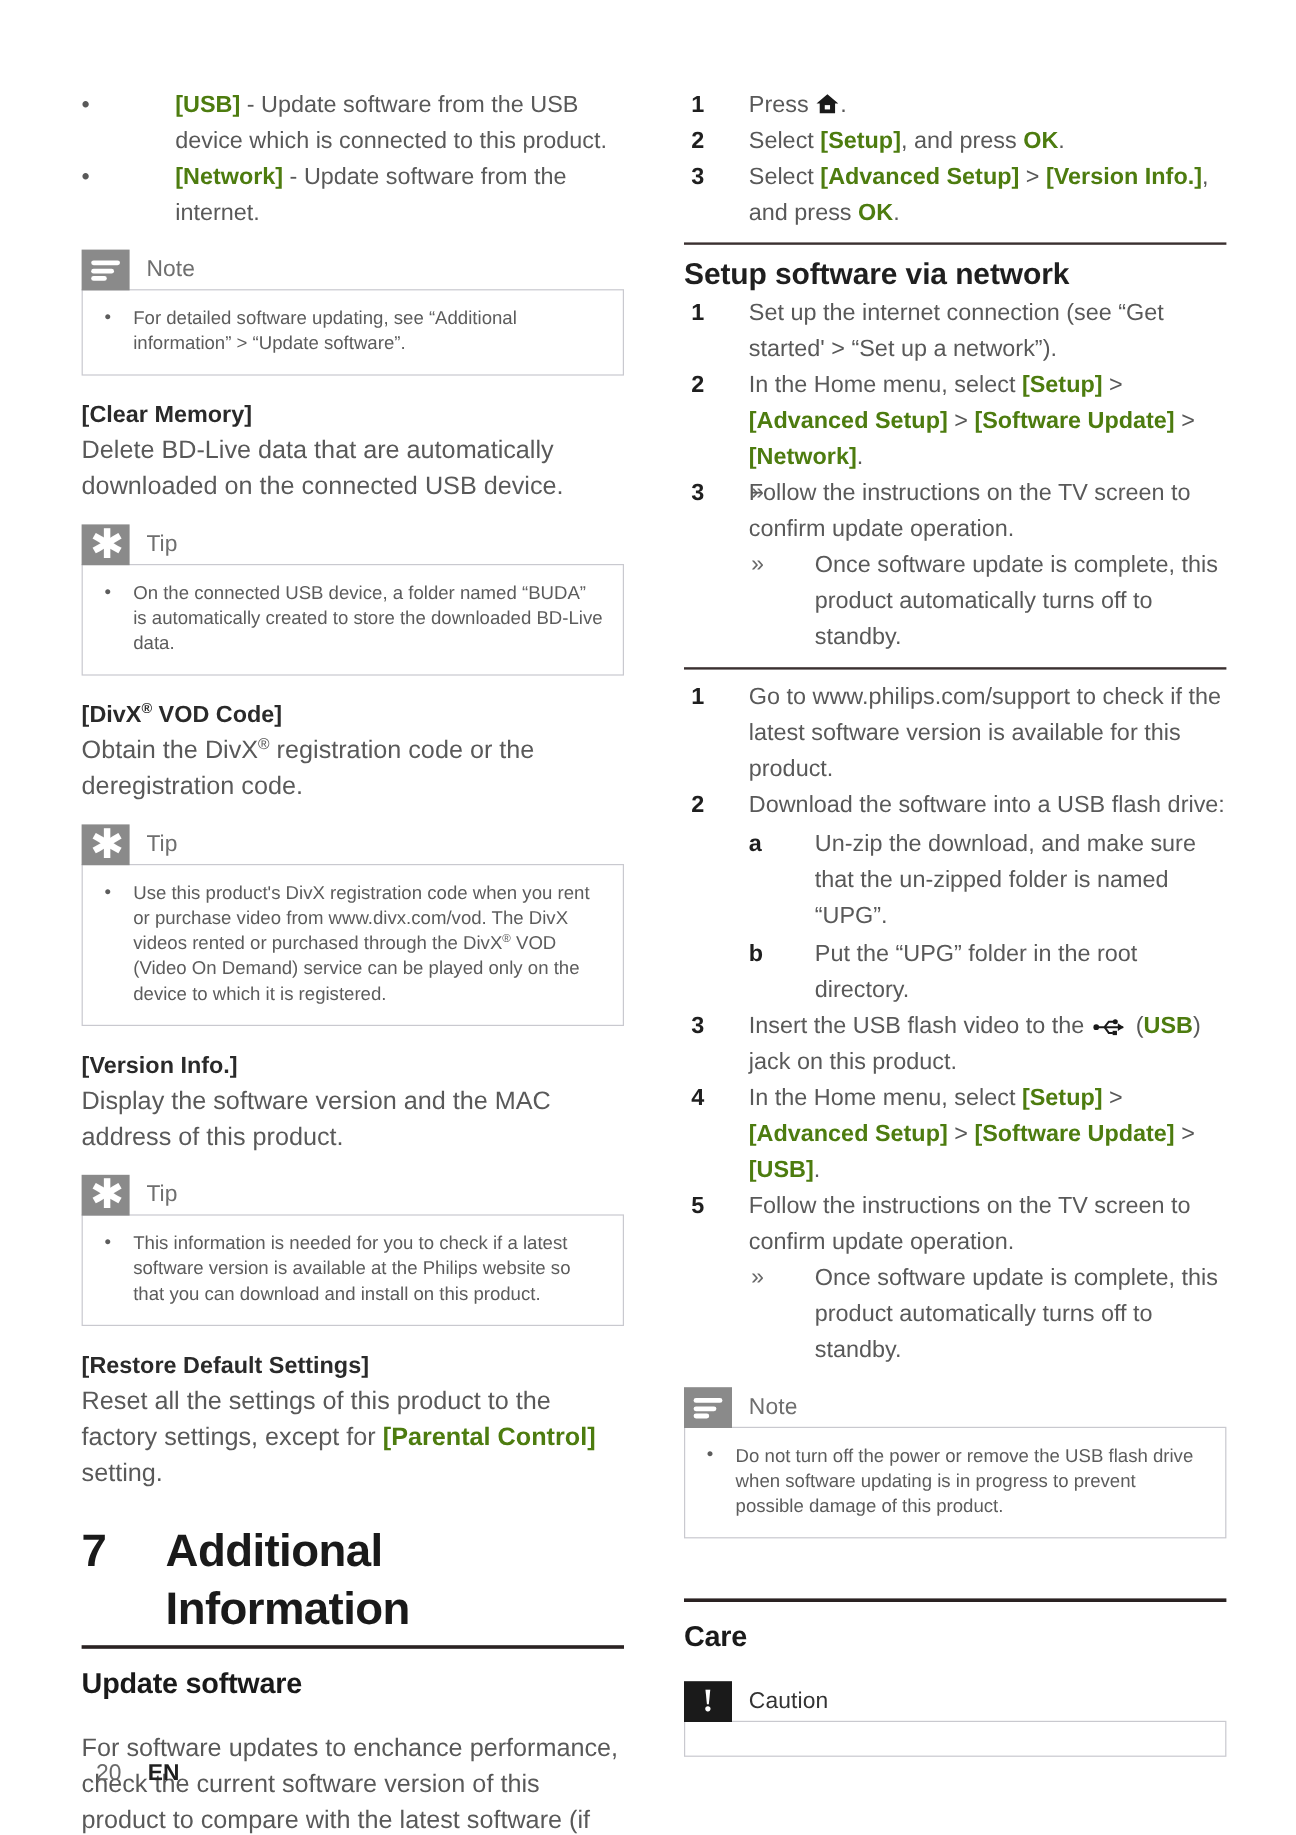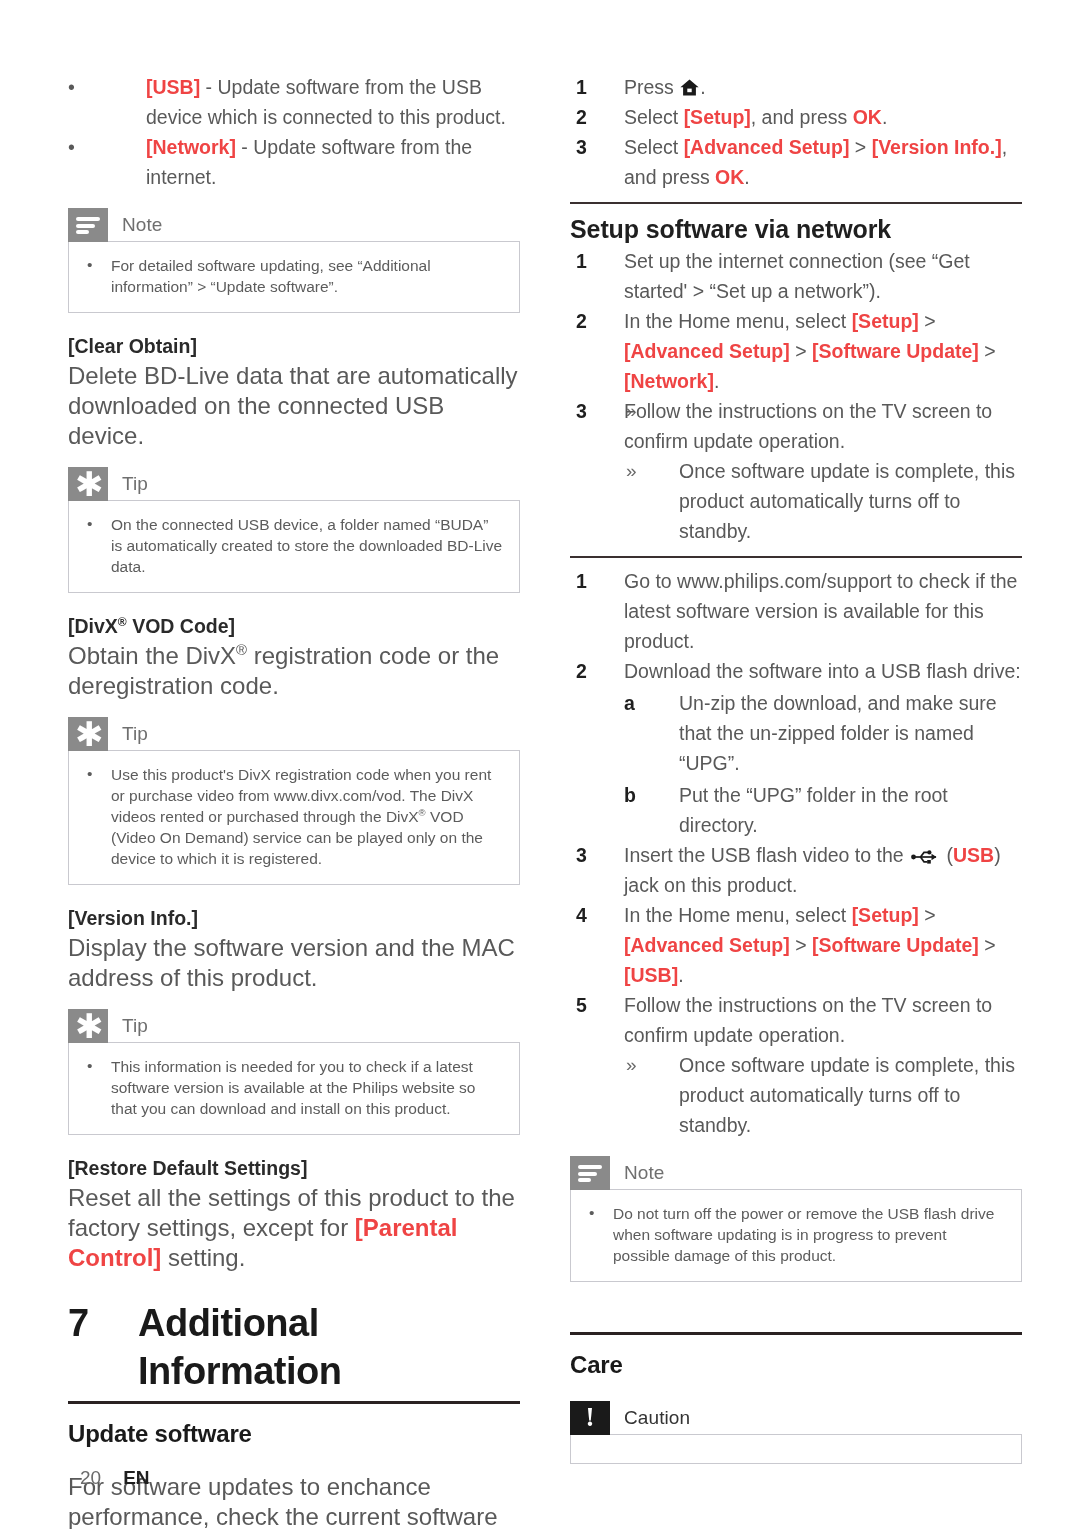--- a/index.html
+++ b/index.html
@@ -24,26 +24,26 @@
   .col {
     position: absolute;
     top: 72px;
     width: 452px;
   }
   .col-left  { left: 68px; }
   .col-right { left: 570px; }
 
   
   .body-text {
-    font-size: 24px;
+    font-size: 21px;
     line-height: 30px;
     color: #595959;
     font-weight: 400;
   }
-  .b { font-weight: 700; color: #ef4444; margin-top: 16px; }
+  .b { font-weight: 700; color: #4d7c0f; margin-top: 16px; }
   .sup { font-size: 0.62em; vertical-align: super; line-height: 0; }
 
   
   .bullets { margin: 0; padding: 0; list-style: none; }
   .bullets li {
     position: relative;
     padding-left: 78px;
     font-size: 19.5px;
     line-height: 30px;
     color: #595959;
@@ -286,21 +286,21 @@
         <div class="callout-title">Note</div>
       </div>
       <div class="callout-body">
         <ul>
           <li><span class="dot">•</span><span>For detailed software updating, see “Additional information” &gt; “Update software”.</span></li>
         </ul>
       </div>
     </div>
 
     <div>
-      <div class="term">[Clear Obtain]</div>
+      <div class="term">[Clear Memory]</div>
       <div class="body-text">Delete BD-Live data that are automatically downloaded on the connected USB device.</div>
     </div>
 
     <div class="callout">
       <div class="callout-head">
         <div class="callout-badge">
           <div class="tip-glyph">✱</div>
         </div>
         <div class="callout-title">Tip</div>
       </div>

